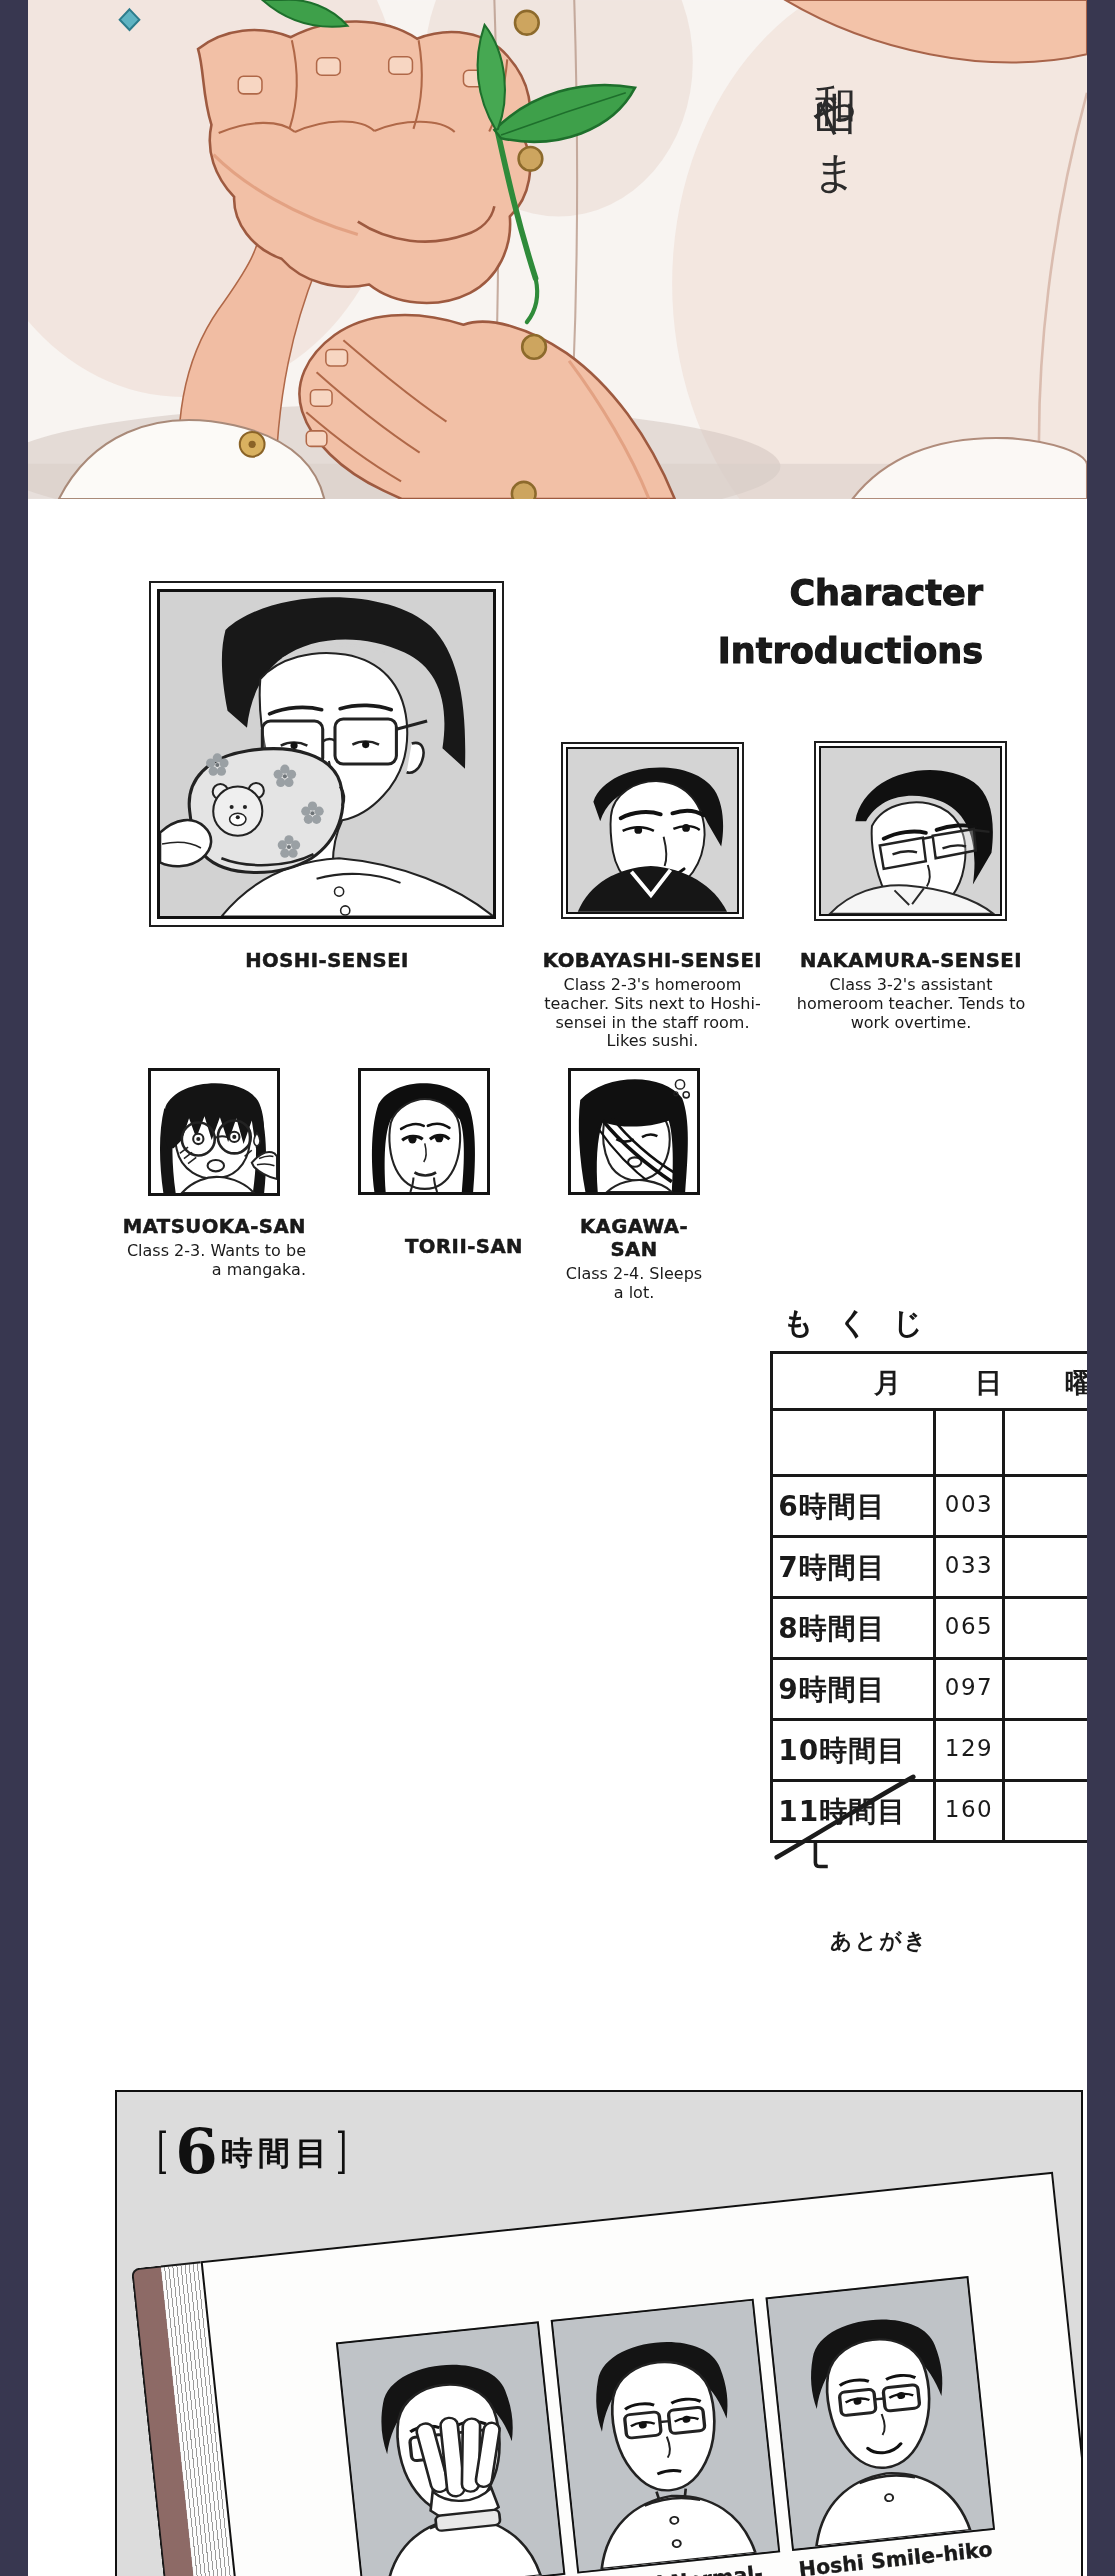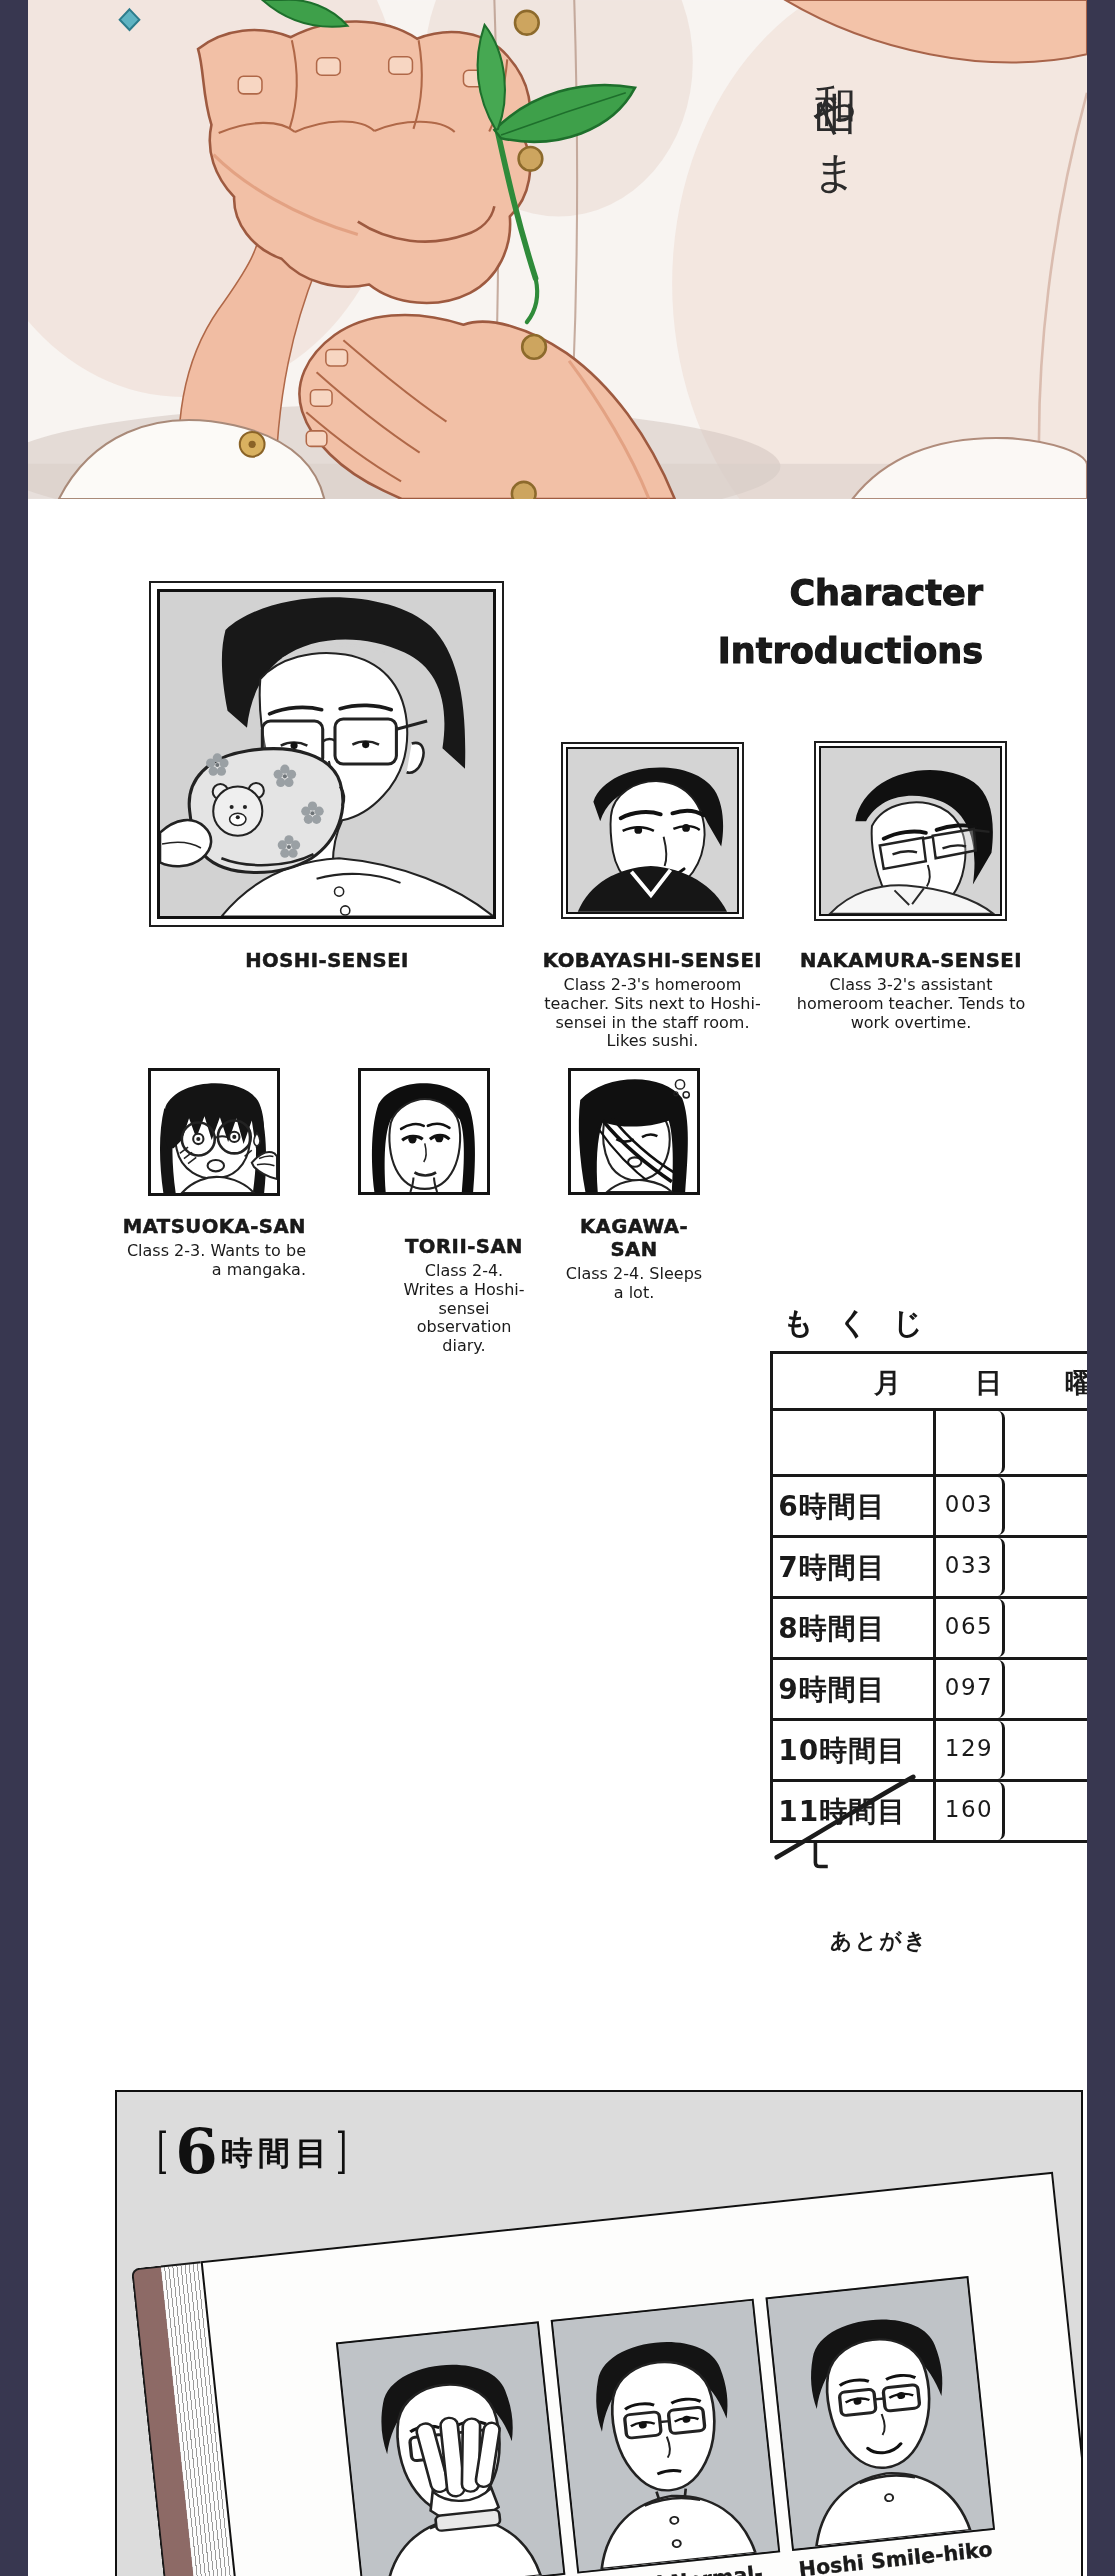--- a/index.html
+++ b/index.html
@@ -25,21 +25,21 @@
     letter-spacing:24px;color:#161616;}
   #toc-table{position:absolute;left:742px;top:852px;width:361px;
     border:3.1px solid #181818;border-right:none;box-sizing:border-box;}
   .toc-hrow{position:relative;height:54px;border-bottom:3.1px solid #181818;}
   .toc-hrow span{position:absolute;top:11.3px;font-size:27px;font-weight:bold;}
   .toc-row{display:flex;border-bottom:3.1px solid #181818;}
   .toc-row:last-child{border-bottom:none;}
   .toc-c1{width:163px;border-right:3.1px solid #181818;box-sizing:border-box;
     font-size:28px;font-weight:bold;padding:11.3px 0 0 5.2px;letter-spacing:1px;}
   .toc-c2{width:69px;border-right:3.1px solid #181818;box-sizing:border-box;text-align:center;
-    font-size:23px;font-weight:500;padding-top:14.4px;letter-spacing:1.5px;border-radius:7px;}
+    font-size:23px;font-weight:500;padding-top:14.4px;letter-spacing:1.5px;}
   .toc-c3{flex:1;}
   .toc-empty{height:63px;}
   .toc-data{height:58px;}
   #afterword{position:absolute;left:802px;top:1399px;font-size:21.6px;font-weight:bold;letter-spacing:2.6px;margin-top:28px;}
   
   #panel6{position:absolute;left:87px;top:7.2px;width:968px;height:547px;background:#dcdcdc;
     border:2.6px solid #101010;box-sizing:border-box;overflow:hidden;}
   #chap-heading{position:absolute;left:36px;top:24px;display:flex;align-items:center;color:#101010;}
   #chap-heading .br{font-family:"DejaVu Serif",serif;font-size:49px;font-weight:400;transform:scaleX(.6);}
   #chap-heading .num{font-family:"DejaVu Serif",serif;font-size:61px;font-weight:bold;margin:0 3.1px;}
@@ -311,21 +311,20 @@
         <path d="M70,234 C90,216 120,208 146,212 C170,216 188,226 196,234 Z" fill="#fff" stroke="#222" stroke-width="4"></path>
       </svg>
     </div>
 
     <div class="char-label" style="left:93px;top:716px;width:185px;text-align:right;">
       <div class="nm">MATSUOKA-SAN</div>
       <div class="ds">Class 2-3. Wants to be a mangaka.</div>
     </div>
     <div class="char-label" style="left:329px;top:736px;width:134px;margin-left:40px;">
       <div class="nm">TORII-SAN</div>
-      <div class="ds">Class 2-4. Writes a Hoshi-sensei observation diary.</div>
     </div>
     <div class="char-label" style="left:534px;top:716px;width:144px;">
       <div class="nm">KAGAWA-SAN</div>
       <div class="ds">Class 2-4. Sleeps a lot.</div>
     </div>
 
     <div id="toc-heading">もくじ</div>
     <div id="toc-table">
       <div class="toc-hrow">
         <span style="left:101px;">月</span>

